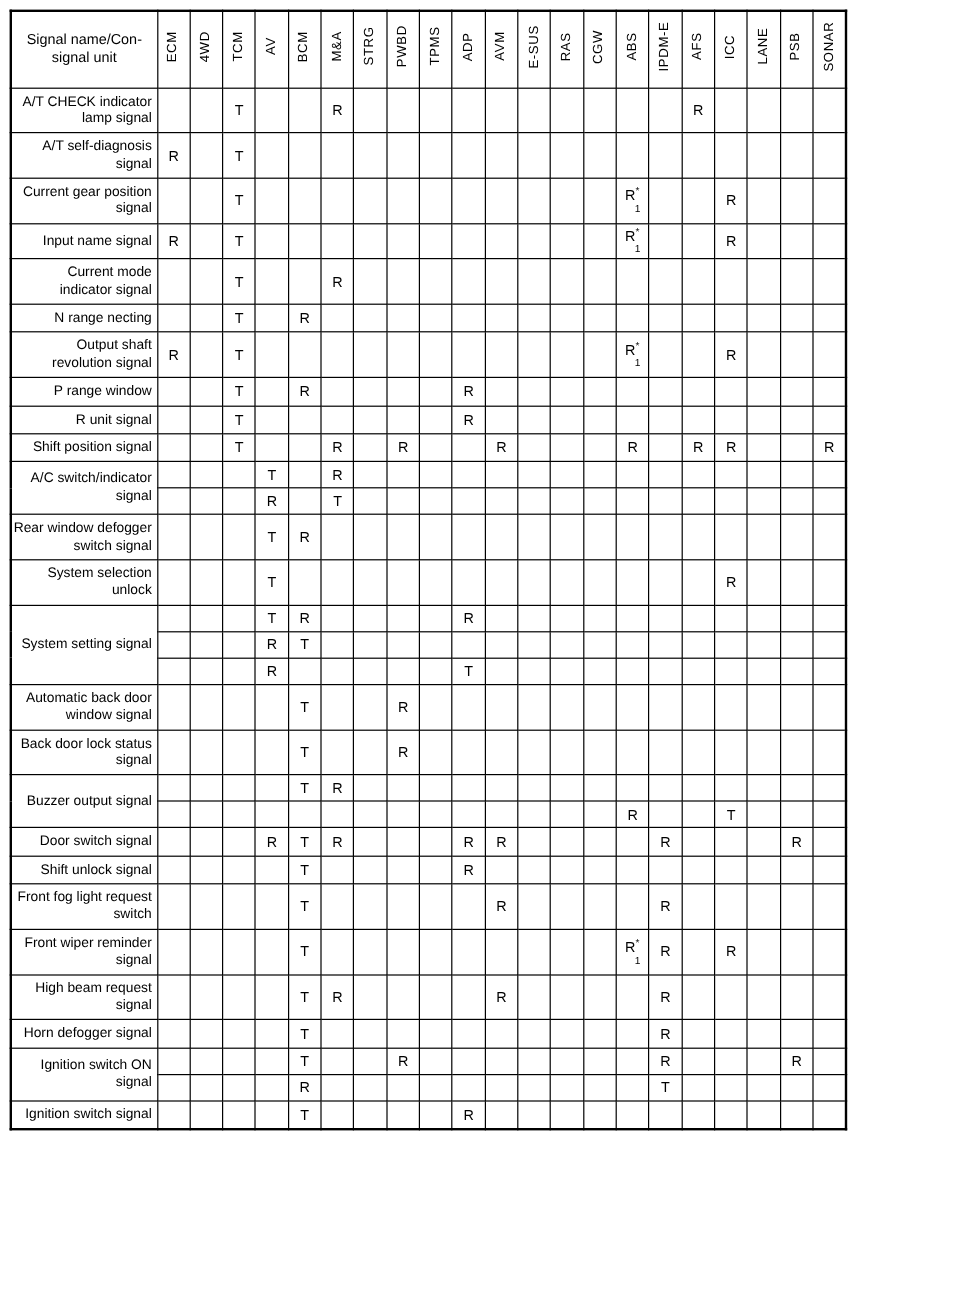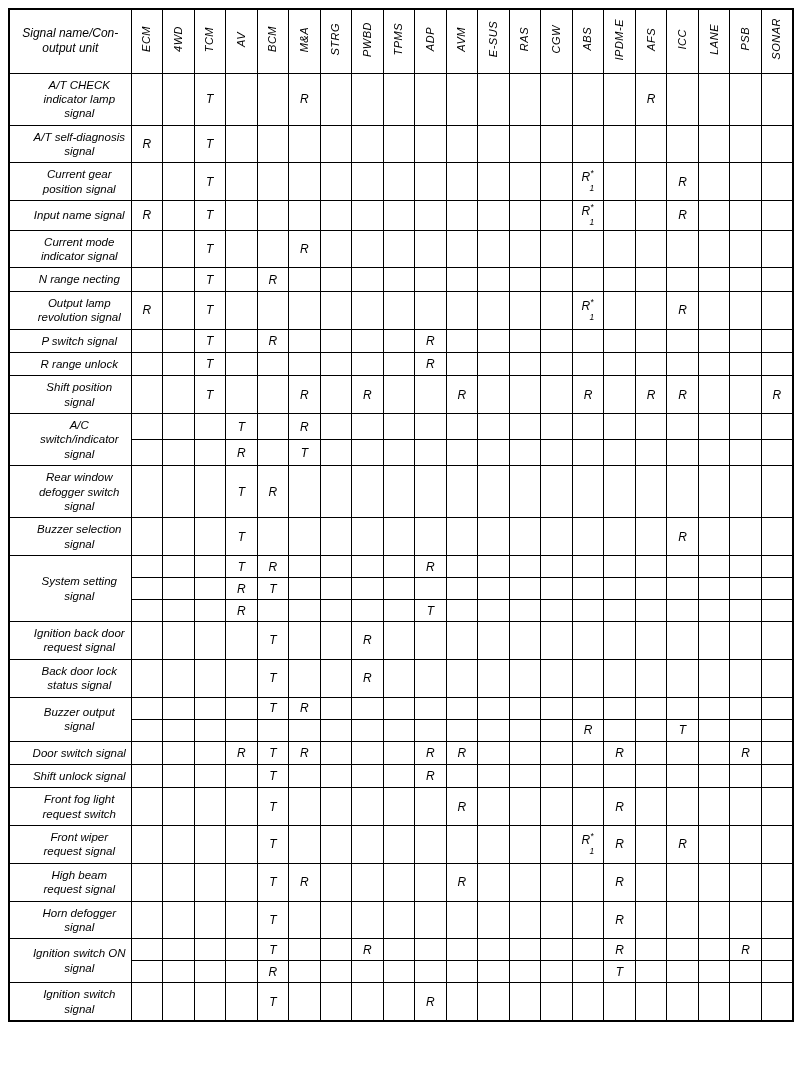--- a/index.html
+++ b/index.html
@@ -7,24 +7,23 @@
     margin: 0;
     padding: 0;
     background: #ffffff;
     color: #000000;
     font-family: "Liberation Sans", "DejaVu Sans", sans-serif;
   }
   body { width: 802px; height: 1090px; overflow: hidden; }
   .page { padding: 8px; }
   table.signal-table {
     border-collapse: collapse;
-    width: 786px;
+    width: 698px;
     table-layout: fixed;
     border: 2px solid #000;
-    font-style: italic;
   }
   th, td { border: 1px solid #000; }
   th.corner {
     width: 122px;
     font-weight: normal;
     font-size: 12px;
     text-align: center;
     vertical-align: middle;
     padding: 4px 2px;
     line-height: 1.3;
@@ -41,23 +40,23 @@
     writing-mode: vertical-rl;
     transform: rotate(180deg);
     font-size: 11px;
     line-height: 1;
     letter-spacing: 0.5px;
     white-space: nowrap;
   }
   td.name {
     font-size: 11.5px;
     line-height: 1.25;
-    padding: 4px 4px 4px 22px;
+    padding: 4px 4px 4px 1px;
     vertical-align: middle;
-    text-align: center;
+    text-align: right;
   }
   td.mark {
     text-align: center;
     vertical-align: middle;
     font-size: 12px;
     padding: 2px 0;
     height: 22px;
   }
   .fref {
     display: inline-block;
@@ -74,21 +73,21 @@
 </style>
 </head>
 <body>
 
 <div class="page">
   <table class="signal-table">
     <thead>
       <tr id="header-row">
         <th class="corner">
           <span>Signal name/Con-</span><br>
-          <span>output unit</span>
+          <span>signal unit</span>
         </th>
 
       <th class="col-head"><span class="vert">ECM</span></th>
           <th class="col-head"><span class="vert">4WD</span></th>
           <th class="col-head"><span class="vert">TCM</span></th>
           <th class="col-head"><span class="vert">AV</span></th>
           <th class="col-head"><span class="vert">BCM</span></th>
           <th class="col-head"><span class="vert">M&amp;A</span></th>
           <th class="col-head"><span class="vert">STRG</span></th>
           <th class="col-head"><span class="vert">PWBD</span></th>
@@ -247,21 +246,21 @@
           <td class="mark"></td>
           <td class="mark"></td>
           <td class="mark"></td>
           <td class="mark"></td>
           <td class="mark"></td>
           <td class="mark"></td>
           <td class="mark"></td>
           <td class="mark"></td>
         </tr>
         <tr>
-          <td class="name" rowspan="1">Output lamp revolution signal</td>
+          <td class="name" rowspan="1">Output shaft revolution signal</td>
           <td class="mark">R</td>
           <td class="mark"></td>
           <td class="mark">T</td>
           <td class="mark"></td>
           <td class="mark"></td>
           <td class="mark"></td>
           <td class="mark"></td>
           <td class="mark"></td>
           <td class="mark"></td>
           <td class="mark"></td>
@@ -271,45 +270,45 @@
           <td class="mark"></td>
           <td class="mark"><span class="fref">R<sup>*</sup><span class="num">1</span></span></td>
           <td class="mark"></td>
           <td class="mark"></td>
           <td class="mark">R</td>
           <td class="mark"></td>
           <td class="mark"></td>
           <td class="mark"></td>
         </tr>
         <tr>
-          <td class="name" rowspan="1">P switch signal</td>
-          <td class="mark"></td>
-          <td class="mark"></td>
-          <td class="mark">T</td>
-          <td class="mark"></td>
-          <td class="mark">R</td>
-          <td class="mark"></td>
-          <td class="mark"></td>
-          <td class="mark"></td>
-          <td class="mark"></td>
-          <td class="mark">R</td>
-          <td class="mark"></td>
-          <td class="mark"></td>
-          <td class="mark"></td>
-          <td class="mark"></td>
-          <td class="mark"></td>
-          <td class="mark"></td>
-          <td class="mark"></td>
-          <td class="mark"></td>
-          <td class="mark"></td>
-          <td class="mark"></td>
-          <td class="mark"></td>
-        </tr>
-        <tr>
-          <td class="name" rowspan="1">R range unlock</td>
+          <td class="name" rowspan="1">P range window</td>
+          <td class="mark"></td>
+          <td class="mark"></td>
+          <td class="mark">T</td>
+          <td class="mark"></td>
+          <td class="mark">R</td>
+          <td class="mark"></td>
+          <td class="mark"></td>
+          <td class="mark"></td>
+          <td class="mark"></td>
+          <td class="mark">R</td>
+          <td class="mark"></td>
+          <td class="mark"></td>
+          <td class="mark"></td>
+          <td class="mark"></td>
+          <td class="mark"></td>
+          <td class="mark"></td>
+          <td class="mark"></td>
+          <td class="mark"></td>
+          <td class="mark"></td>
+          <td class="mark"></td>
+          <td class="mark"></td>
+        </tr>
+        <tr>
+          <td class="name" rowspan="1">R unit signal</td>
           <td class="mark"></td>
           <td class="mark"></td>
           <td class="mark">T</td>
           <td class="mark"></td>
           <td class="mark"></td>
           <td class="mark"></td>
           <td class="mark"></td>
           <td class="mark"></td>
           <td class="mark"></td>
           <td class="mark">R</td>
@@ -414,21 +413,21 @@
           <td class="mark"></td>
           <td class="mark"></td>
           <td class="mark"></td>
           <td class="mark"></td>
           <td class="mark"></td>
           <td class="mark"></td>
           <td class="mark"></td>
           <td class="mark"></td>
         </tr>
         <tr>
-          <td class="name" rowspan="1">Buzzer selection signal</td>
+          <td class="name" rowspan="1">System selection unlock</td>
           <td class="mark"></td>
           <td class="mark"></td>
           <td class="mark"></td>
           <td class="mark">T</td>
           <td class="mark"></td>
           <td class="mark"></td>
           <td class="mark"></td>
           <td class="mark"></td>
           <td class="mark"></td>
           <td class="mark"></td>
@@ -508,21 +507,21 @@
           <td class="mark"></td>
           <td class="mark"></td>
           <td class="mark"></td>
           <td class="mark"></td>
           <td class="mark"></td>
           <td class="mark"></td>
           <td class="mark"></td>
           <td class="mark"></td>
         </tr>
         <tr>
-          <td class="name" rowspan="1">Ignition back door request signal</td>
+          <td class="name" rowspan="1">Automatic back door window signal</td>
           <td class="mark"></td>
           <td class="mark"></td>
           <td class="mark"></td>
           <td class="mark"></td>
           <td class="mark">T</td>
           <td class="mark"></td>
           <td class="mark"></td>
           <td class="mark">R</td>
           <td class="mark"></td>
           <td class="mark"></td>
@@ -675,21 +674,21 @@
           <td class="mark"></td>
           <td class="mark"></td>
           <td class="mark">R</td>
           <td class="mark"></td>
           <td class="mark"></td>
           <td class="mark"></td>
           <td class="mark"></td>
           <td class="mark"></td>
         </tr>
         <tr>
-          <td class="name" rowspan="1">Front wiper request signal</td>
+          <td class="name" rowspan="1">Front wiper reminder signal</td>
           <td class="mark"></td>
           <td class="mark"></td>
           <td class="mark"></td>
           <td class="mark"></td>
           <td class="mark">T</td>
           <td class="mark"></td>
           <td class="mark"></td>
           <td class="mark"></td>
           <td class="mark"></td>
           <td class="mark"></td>

